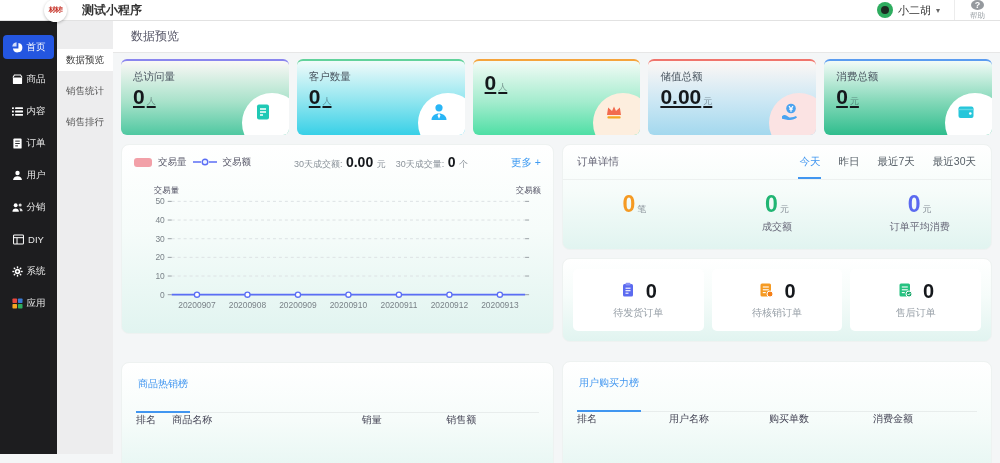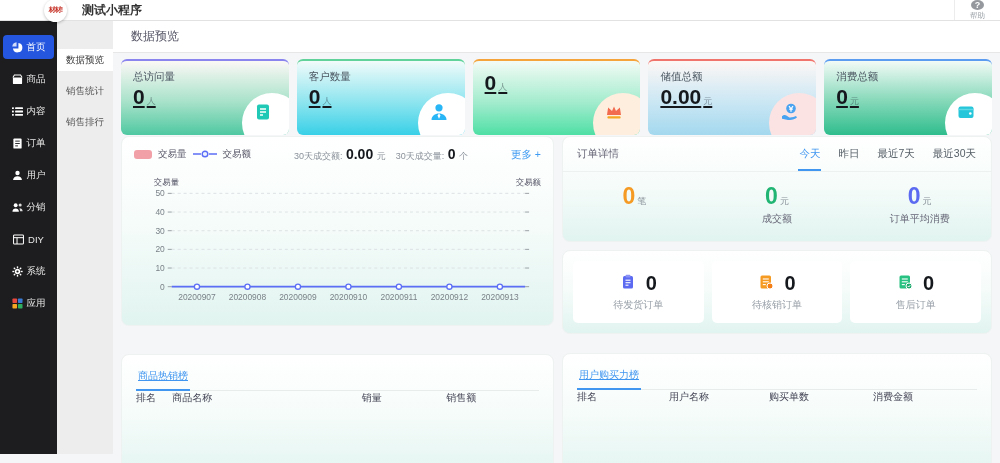--- a/index.html
+++ b/index.html
@@ -35,21 +35,21 @@
   .sub-item { height:22px; margin-bottom:9px; display:flex; align-items:center; justify-content:center;
     font-size:9.5px; color:#555; cursor:pointer; }
   .sub-item.active { background:#fff; color:#333; }
 
   main { flex:1; min-width:0; display:flex; flex-direction:column; background:#f4f6f7; }
   .page-header { height:32px; background:#fff; border-bottom:1px solid #e7e7e7;
     display:flex; align-items:center; padding-left:18px; font-size:12px; color:#556; flex:none; }
   .content { padding:6px 8px 0; }
 
   
-  .cards-row { display:flex; gap:8px; margin-bottom:1px; }
+  .cards-row { display:flex; gap:8px; margin-bottom:9px; }
   .stat-card { flex:1; height:76px; border-radius:6px; border-top:2px solid #999;
     position:relative; overflow:hidden; padding:9px 0 0 12px; }
   .stat-card.c1 { background:linear-gradient(180deg,#fbf8f6 0%,#a8e2ca 55%,#4fc8a1 100%); }
   .stat-card.c2 { background:linear-gradient(180deg,#f1fbfa 0%,#8fe5ef 55%,#38d0e7 100%); }
   .stat-card.c3 { background:linear-gradient(180deg,#f3fbf6 0%,#a4ecce 55%,#4fdfa5 100%); }
   .stat-card.c4 { background:linear-gradient(180deg,#fdf7f5 0%,#cbe7f4 55%,#a3d8ee 100%); }
   .stat-card.c5 { background:linear-gradient(180deg,#f3fbf7 0%,#83d8b8 55%,#2fbd8d 100%); }
   .stat-label { font-size:10.5px; color:#4a5560; }
   .stat-value { font-size:21px; font-weight:bold; color:#15181c; line-height:1.25;text-decoration:underline; }
   .stat-unit { font-size:9px; font-weight:normal; color:rgba(30,40,50,.45); margin-left:2px; }
@@ -93,37 +93,42 @@
   .status-panel { height:84px; margin-bottom:19px; display:flex; gap:8px; padding:10px; }
   .status-card { flex:1; background:#fff; border-radius:5px; display:flex; flex-direction:column;
     align-items:center; justify-content:center; gap:3px; cursor:pointer; }
   .sc-top { display:flex; align-items:center; gap:10px; }
   .sc-value { font-size:20px; font-weight:bold; color:#15181c; }
   .sc-label { font-size:10px; color:#98a0a8; }
 
   
   .table-panel { height:130px; padding:10px 14px 0; }
   .tab-row { border-bottom:1px solid #e8edec; }
-  .table-tab { display:inline-block; font-size:10px; color:#4196f0; padding:2px 2px 6px;
-    border-bottom:2px solid #4196f0; margin-bottom:-1px; cursor:pointer;text-decoration:underline; }
+  .table-tab { display:inline-block; font-size:10px; color:#4196f0; padding:2px 2px 20px;
+    border-bottom:2px solid #4196f0; margin-bottom:-1px; cursor:pointer; }
   .thead { display:flex; font-size:10px; color:#445; }
   .t1 .th:nth-child(1){ width:9%; }  .t1 .th:nth-child(2){ width:47%; }
   .t1 .th:nth-child(3){ width:21%; } .t1 .th:nth-child(4){ width:23%; }
   .t2 .th:nth-child(1){ width:23%; } .t2 .th:nth-child(2){ width:25%; }
   .t2 .th:nth-child(3){ width:26%; } .t2 .th:nth-child(4){ width:26%; }
 </style>
 </head>
 <body>
 
 <header class="topbar">
   <div class="logo">
     <span class="logo-text">材材!</span>
   </div>
   <div class="app-title">测试小程序</div>
   <div class="topbar-right">
+    <div class="user">
+      <span class="avatar"></span>
+      <span>小二胡</span>
+      <span class="caret">▾</span>
+    </div>
     <div class="help">
       <span class="help-q">?</span>
       <span class="help-label">帮助</span>
     </div>
   </div>
 </header>
 
 <div class="layout">
 
   <nav class="sidebar">

